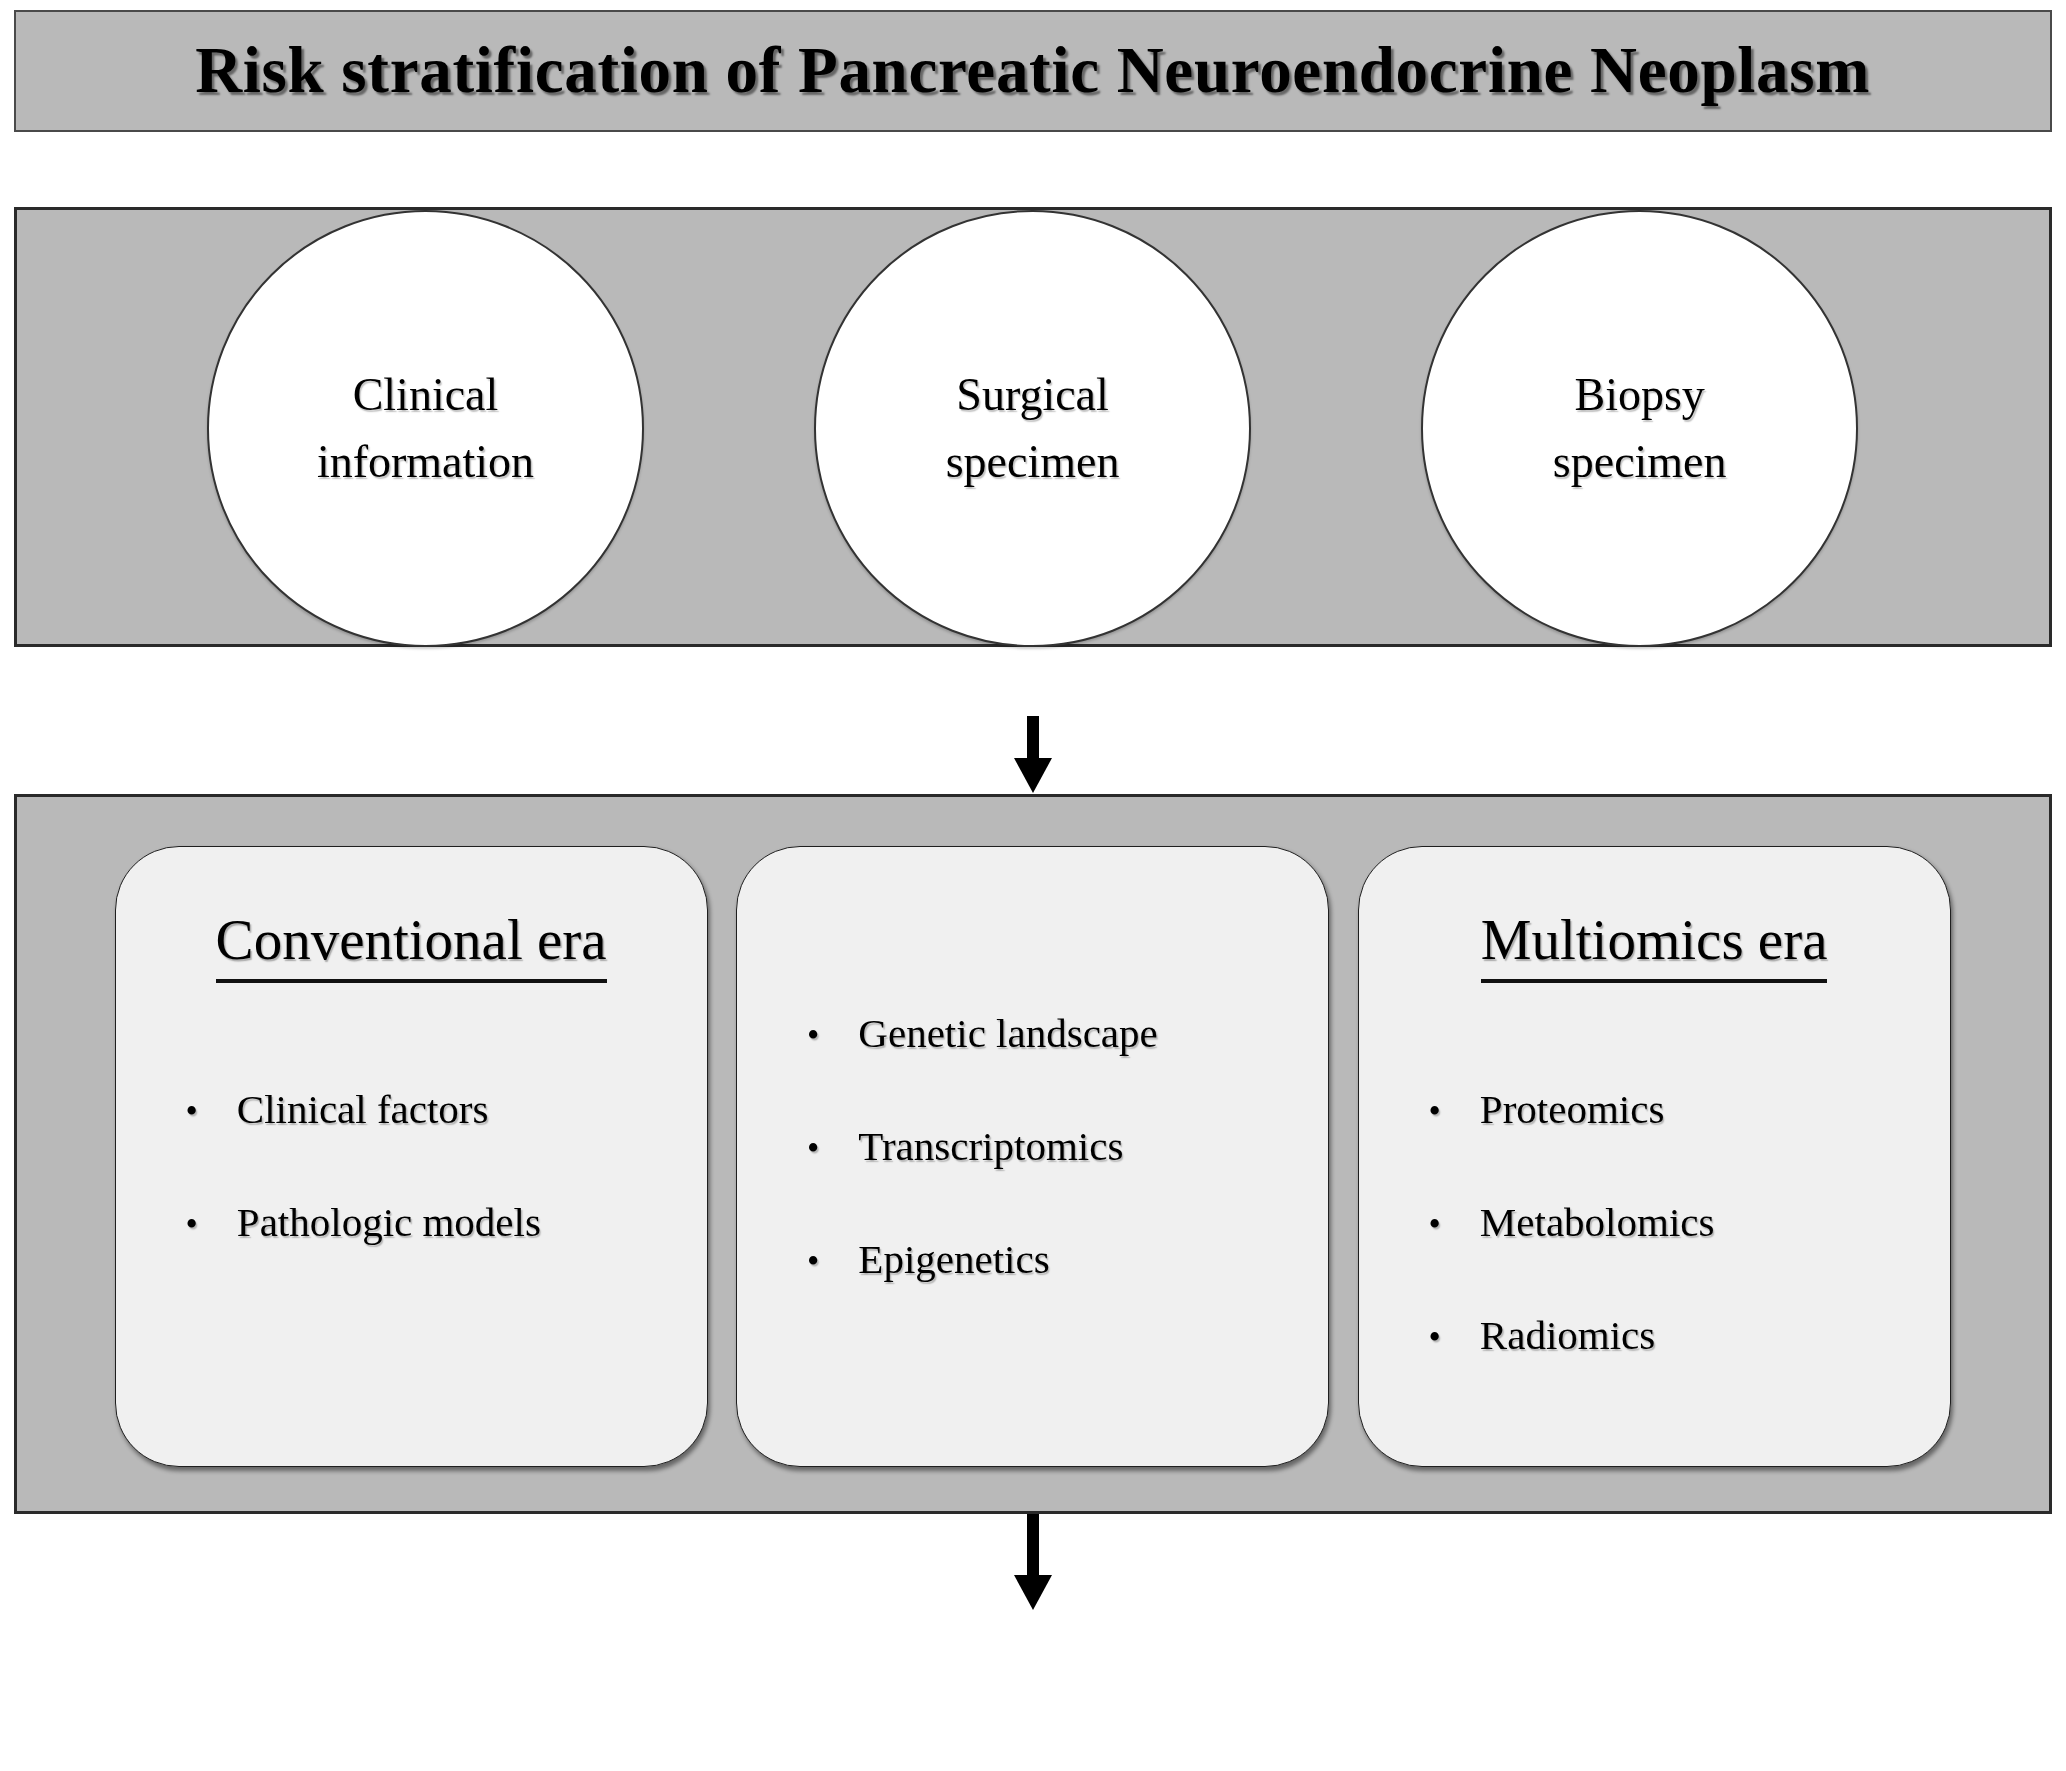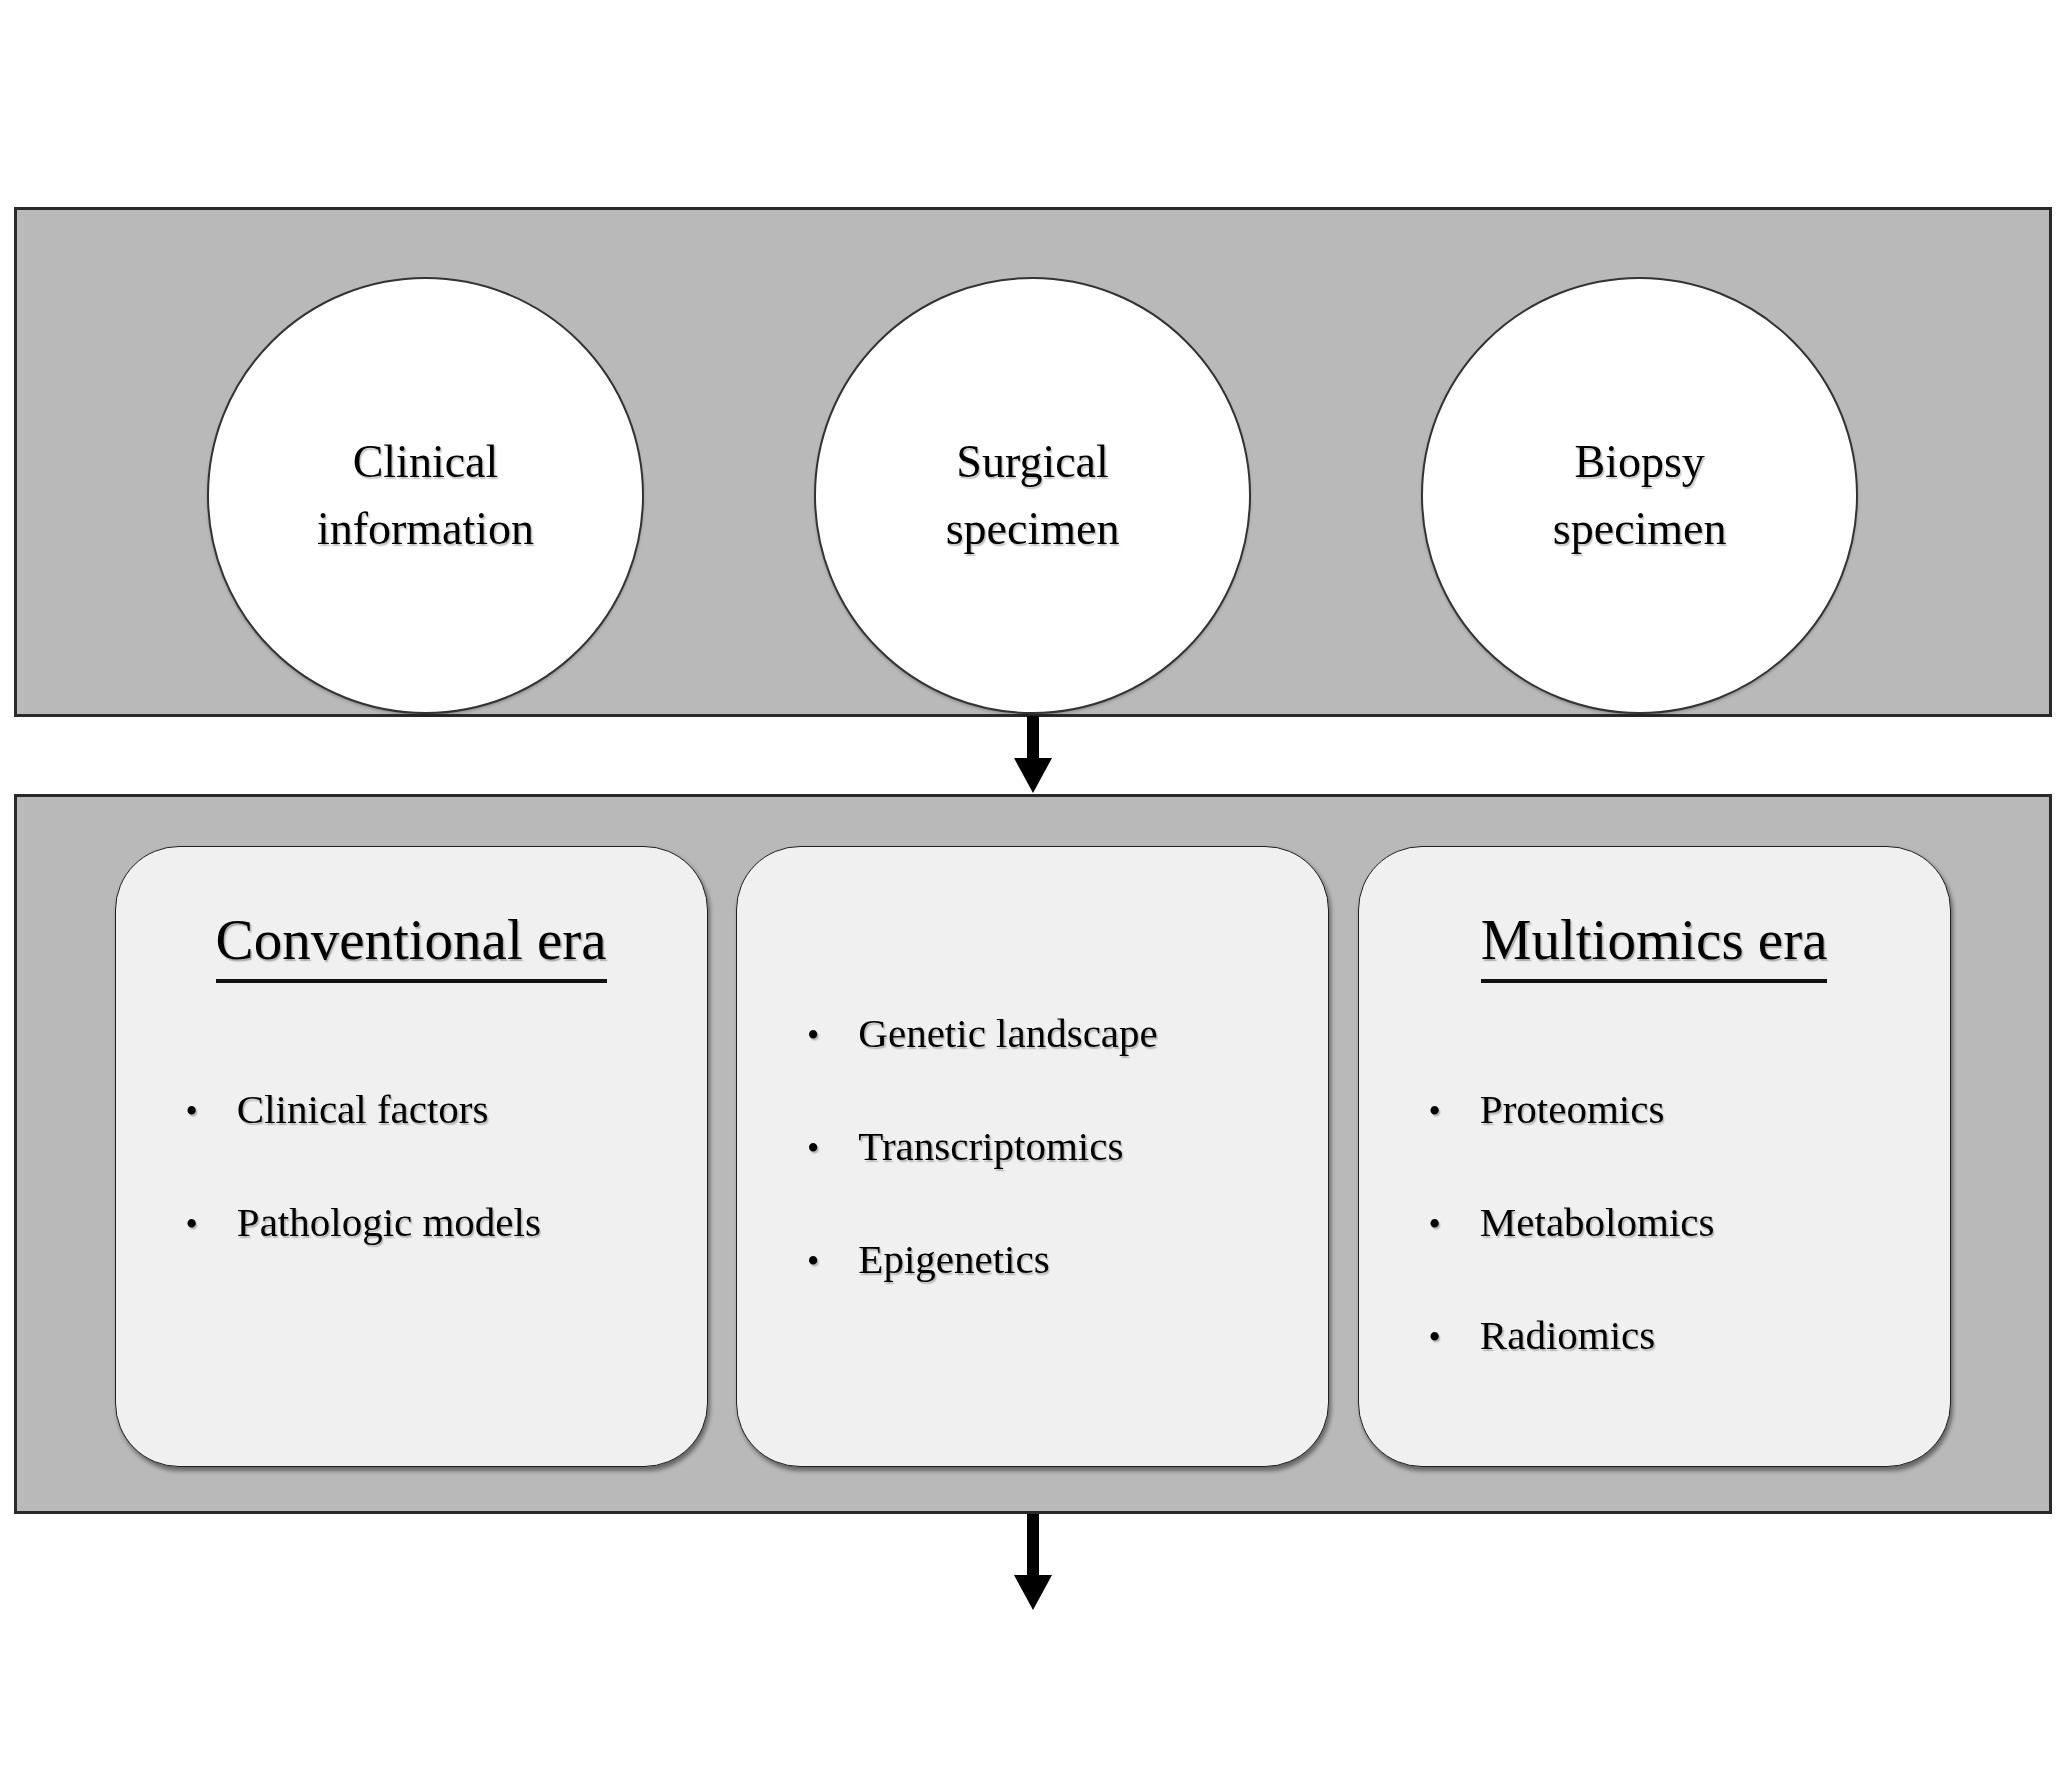--- a/index.html
+++ b/index.html
@@ -25,24 +25,24 @@
     box-sizing:border-box;background:var(--panel-bg);
     border:2.7px solid var(--banner-border);
     display:flex;align-items:center;justify-content:center;
   }
   .title-text{
     font-size:65px;font-weight:bold;letter-spacing:0.7px;white-space:nowrap;
     text-shadow:2.7px 3.4px 2px rgba(0,0,0,0.45);
   }
   
   .sources-panel{
-    position:absolute;left:13.6px;top:207px;width:2038px;height:510px;
+    position:absolute;left:13.6px;top:207px;width:2038px;height:440px;
     box-sizing:border-box;background:var(--panel-bg);
     border:3.4px solid var(--panel-border);
-    display:flex;align-items:flex-end;justify-content:space-evenly;
+    display:flex;align-items:flex-start;justify-content:space-evenly;
     padding:0 20.3px;
   }
   .source-circle{
     width:437px;height:437px;border-radius:50%;
     box-sizing:border-box;background:var(--circle-bg);
     border:2px solid var(--circle-border);
     display:flex;align-items:center;justify-content:center;
     box-shadow:0 2px 2.7px rgba(0,0,0,0.2);
   }
   .source-circle-label{
@@ -108,20 +108,23 @@
   .prediction-label{
     font-size:62px;white-space:nowrap;
     text-shadow:1.4px 2px 1.4px rgba(0,0,0,0.3);
   }
 </style>
 </head>
 <body>
 
 <div class="canvas">
 
+  <div class="title-banner">
+    <div class="title-text">Risk stratification of Pancreatic Neuroendocrine Neoplasm</div>
+  </div>
 
   <div class="sources-panel">
     <div class="source-circle">
       <div class="source-circle-label">Clinical
 information</div>
     </div>
     <div class="source-circle">
       <div class="source-circle-label">Surgical
 specimen</div>
     </div>

